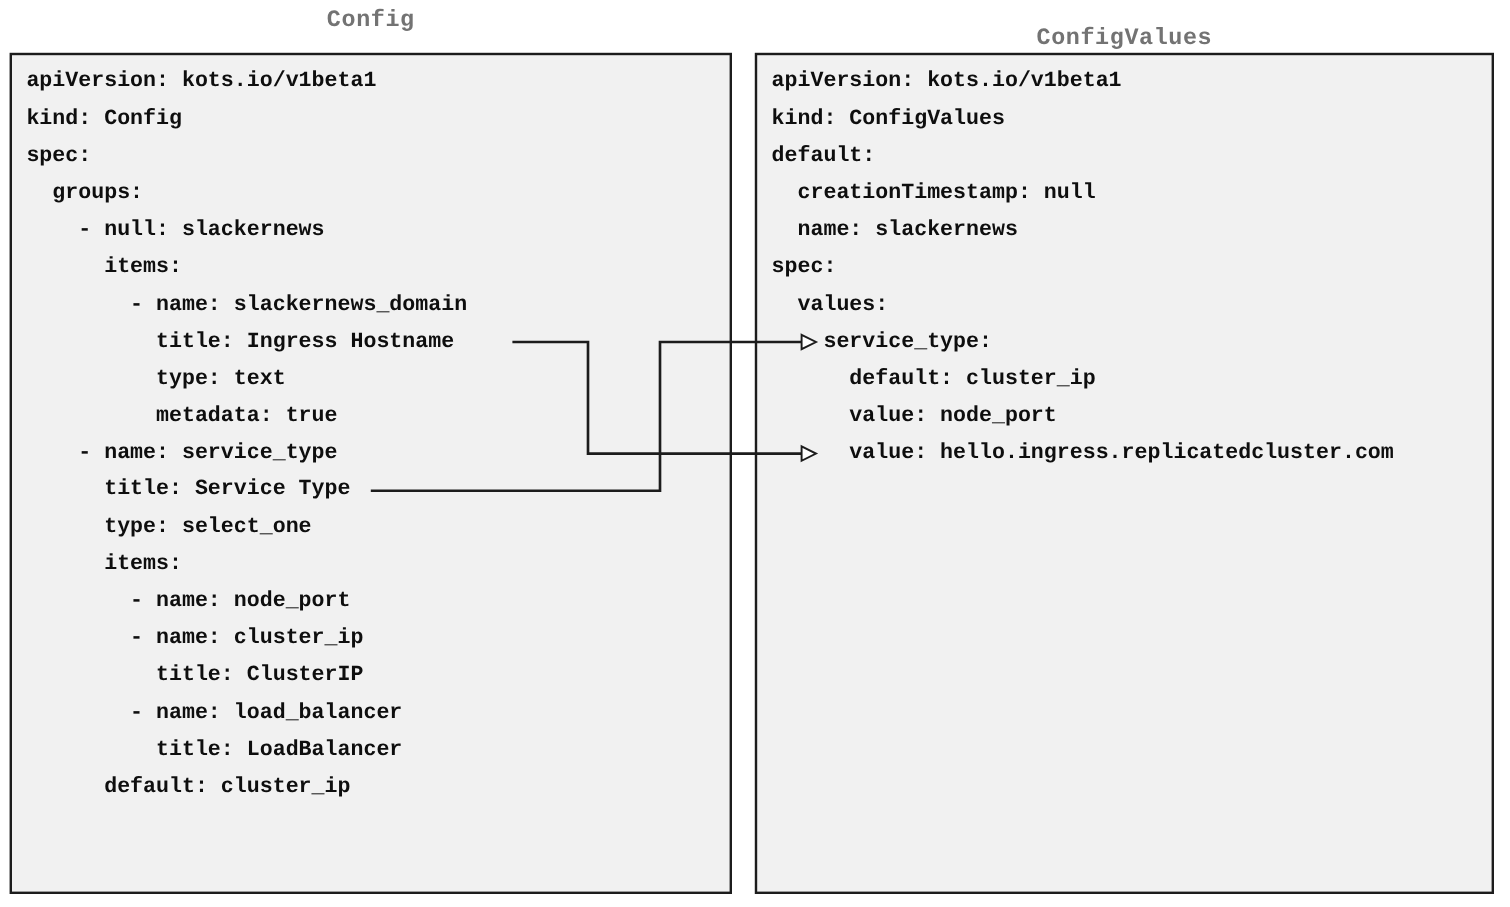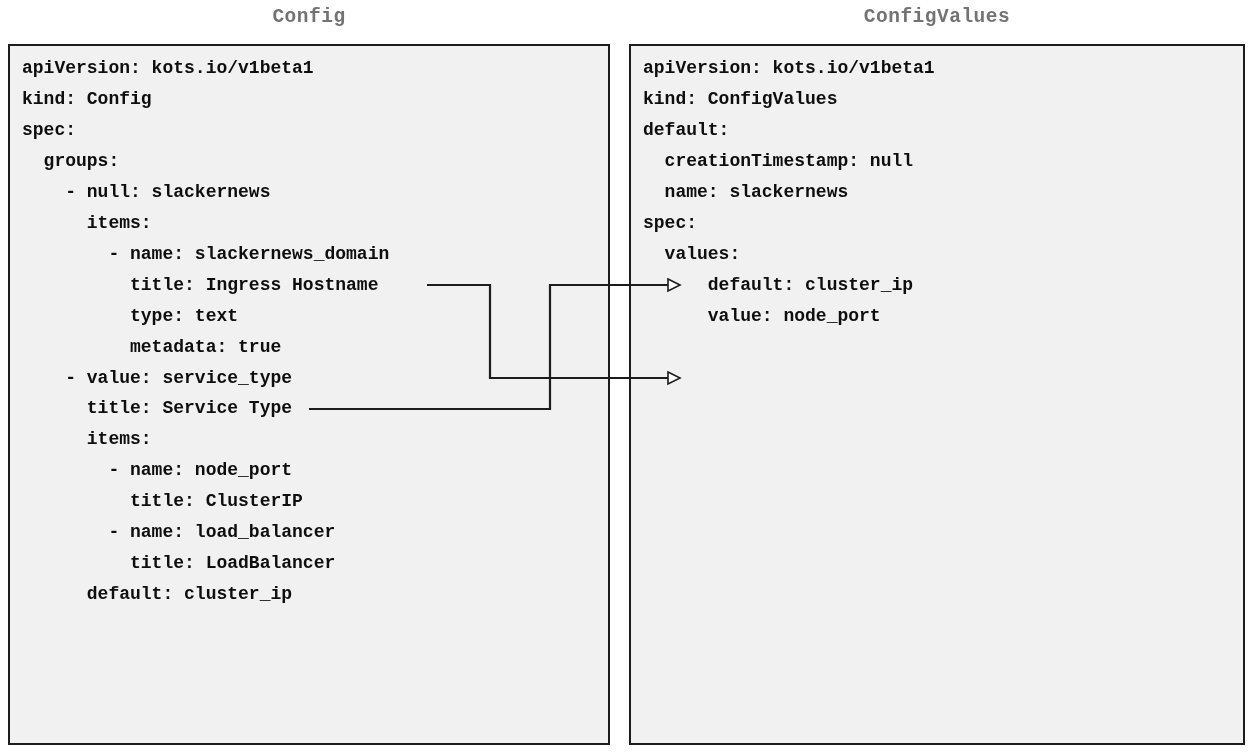--- a/index.html
+++ b/index.html
@@ -19,21 +19,21 @@
     position: absolute;
     top: 6px;
     text-align: center;
     font-family: "Liberation Mono", "DejaVu Sans Mono", monospace;
     font-weight: 700;
     font-size: 19.5px;
     color: #737373;
     letter-spacing: 0.5px;
   }
   .title-left  { left: 8px;   width: 602px; }
-  .title-right { left: 629px; width: 616px; }
+  .title-right { left: 629px; width: 616px; margin-top: 15px; }
   .panel {
     position: absolute;
     top: 44px;
     height: 701px;
     background: #f1f1f1;
     border: 2px solid #1c1c1c;
     box-sizing: border-box;
   }
   .panel-left  { left: 8px;   width: 602px; }
   .panel-right { left: 629px; width: 616px; }
@@ -71,42 +71,46 @@
         <div class="code-line">apiVersion: kots.io/v1beta1</div>
         <div class="code-line">kind: Config</div>
         <div class="code-line">spec:</div>
         <div class="code-line">  groups:</div>
         <div class="code-line">    - null: slackernews</div>
         <div class="code-line">      items:</div>
         <div class="code-line">        - name: slackernews_domain</div>
         <div class="code-line">          title: Ingress Hostname</div>
         <div class="code-line">          type: text</div>
         <div class="code-line">          metadata: true</div>
-        <div class="code-line">    - value: service_type</div>
+        <div class="code-line">    - name: service_type</div>
         <div class="code-line">      title: Service Type</div>
+        <div class="code-line">      type: select_one</div>
         <div class="code-line">      items:</div>
         <div class="code-line">        - name: node_port</div>
+        <div class="code-line">        - name: cluster_ip</div>
         <div class="code-line">          title: ClusterIP</div>
         <div class="code-line">        - name: load_balancer</div>
         <div class="code-line">          title: LoadBalancer</div>
         <div class="code-line">      default: cluster_ip</div>
       </div>
   </div>
 
   <div class="panel panel-right">
     <div class="code">
         <div class="code-line">apiVersion: kots.io/v1beta1</div>
         <div class="code-line">kind: ConfigValues</div>
         <div class="code-line">default:</div>
         <div class="code-line">  creationTimestamp: null</div>
         <div class="code-line">  name: slackernews</div>
         <div class="code-line">spec:</div>
         <div class="code-line">  values:</div>
+        <div class="code-line">    service_type:</div>
         <div class="code-line">      default: cluster_ip</div>
         <div class="code-line">      value: node_port</div>
+        <div class="code-line">      value: hello.ingress.replicatedcluster.com</div>
       </div>
   </div>
 
   <svg class="arrow-layer" viewBox="0 0 1258 756" xmlns="http://www.w3.org/2000/svg">
 
     <polyline points="427,285 490,285 490,378 668,378" fill="none" stroke="#1c1c1c" stroke-width="2.2"></polyline>
     <polygon points="668,372 680,378 668,384" fill="#ffffff" stroke="#1c1c1c" stroke-width="1.6" stroke-linejoin="miter"></polygon>
 
     <polyline points="309,409 550,409 550,285 668,285" fill="none" stroke="#1c1c1c" stroke-width="2.2"></polyline>
     <polygon points="668,279 680,285 668,291" fill="#ffffff" stroke="#1c1c1c" stroke-width="1.6" stroke-linejoin="miter"></polygon>

